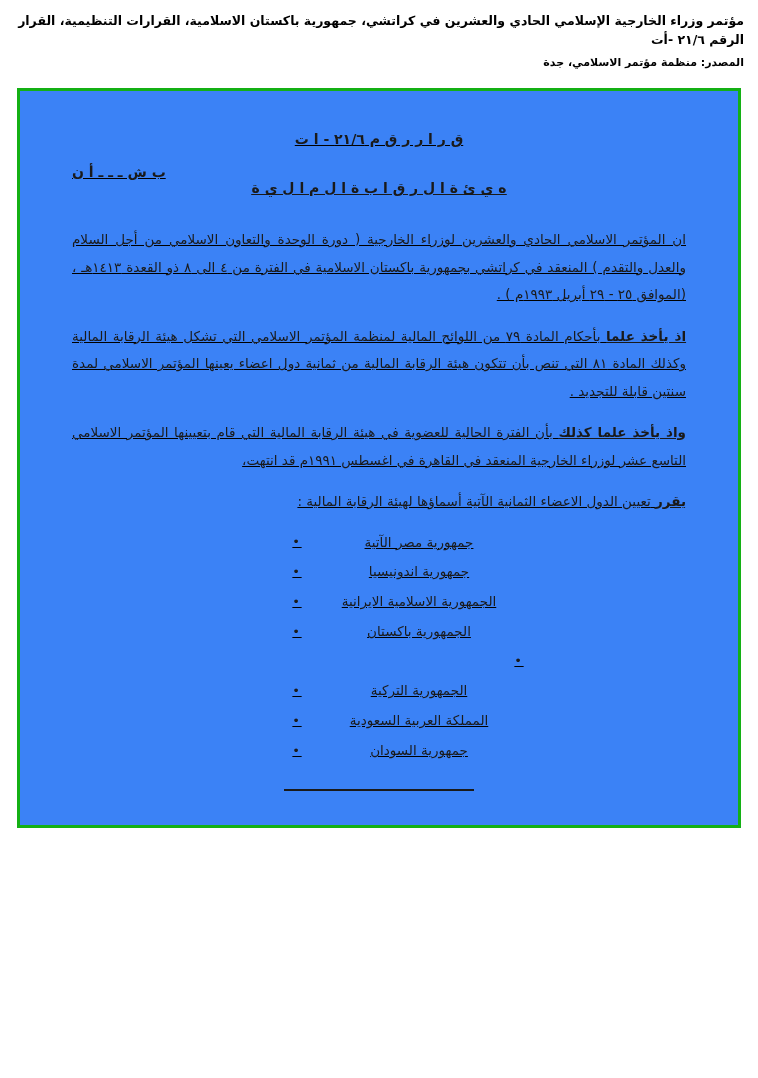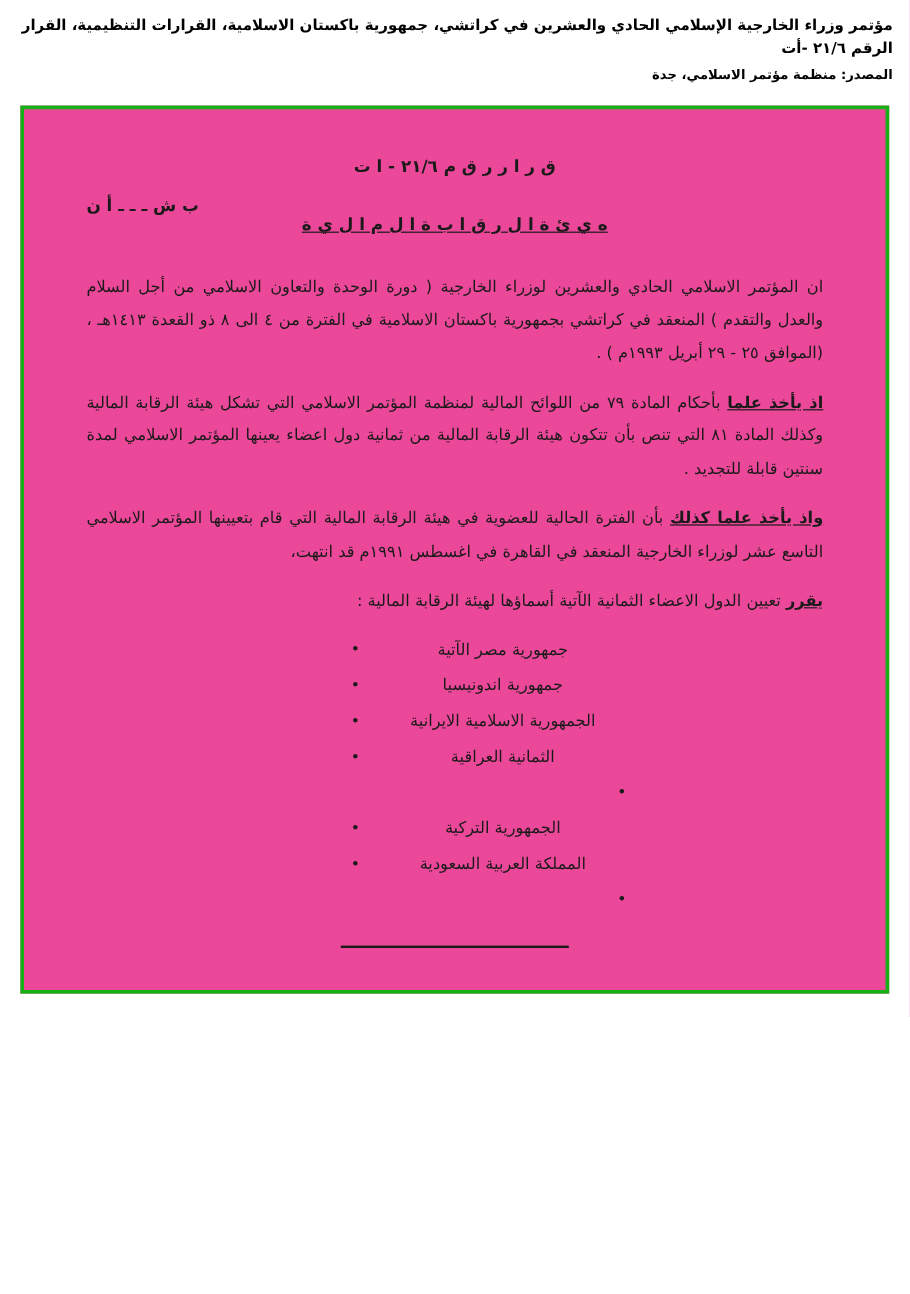--- a/index.html
+++ b/index.html
@@ -39,21 +39,22 @@
 
   
   .page-frame {
     position: absolute;
     top: 88px;
     left: 17px;
     width: 724px;
     height: 740px;
     border: 3px solid #14b014;
     box-sizing: border-box;
-    background: #ec4899;
+    background: #3b82f6;
+    text-decoration: underline;
   }
   .page-inner {
     padding: 26px 52px 0 52px;
     direction: rtl;
     text-align: justify;
   }
 
   
   .decree-no {
     text-align: center;
@@ -187,35 +188,36 @@
       </li>
       <li class="country-item">
         <span class="country-name">جمهورية اندونيسيا</span>
         <span class="bullet">•</span>
       </li>
       <li class="country-item">
         <span class="country-name">الجمهورية الاسلامية الايرانية</span>
         <span class="bullet">•</span>
       </li>
       <li class="country-item">
-        <span class="country-name">الثمانية العراقية</span>
+        <span class="country-name">الجمهورية باكستان</span>
         <span class="bullet">•</span>
       </li>
       <li class="country-item">
         <span class="bullet">•</span>
       </li>
       <li class="country-item">
         <span class="country-name">الجمهورية التركية</span>
         <span class="bullet">•</span>
       </li>
       <li class="country-item">
         <span class="country-name">المملكة العربية السعودية</span>
         <span class="bullet">•</span>
       </li>
       <li class="country-item">
+        <span class="country-name">جمهورية السودان</span>
         <span class="bullet">•</span>
       </li>
     </ul>
 
     <div class="footer-rule"></div>
 
   </div>
 </div>
 
 </body></html>

